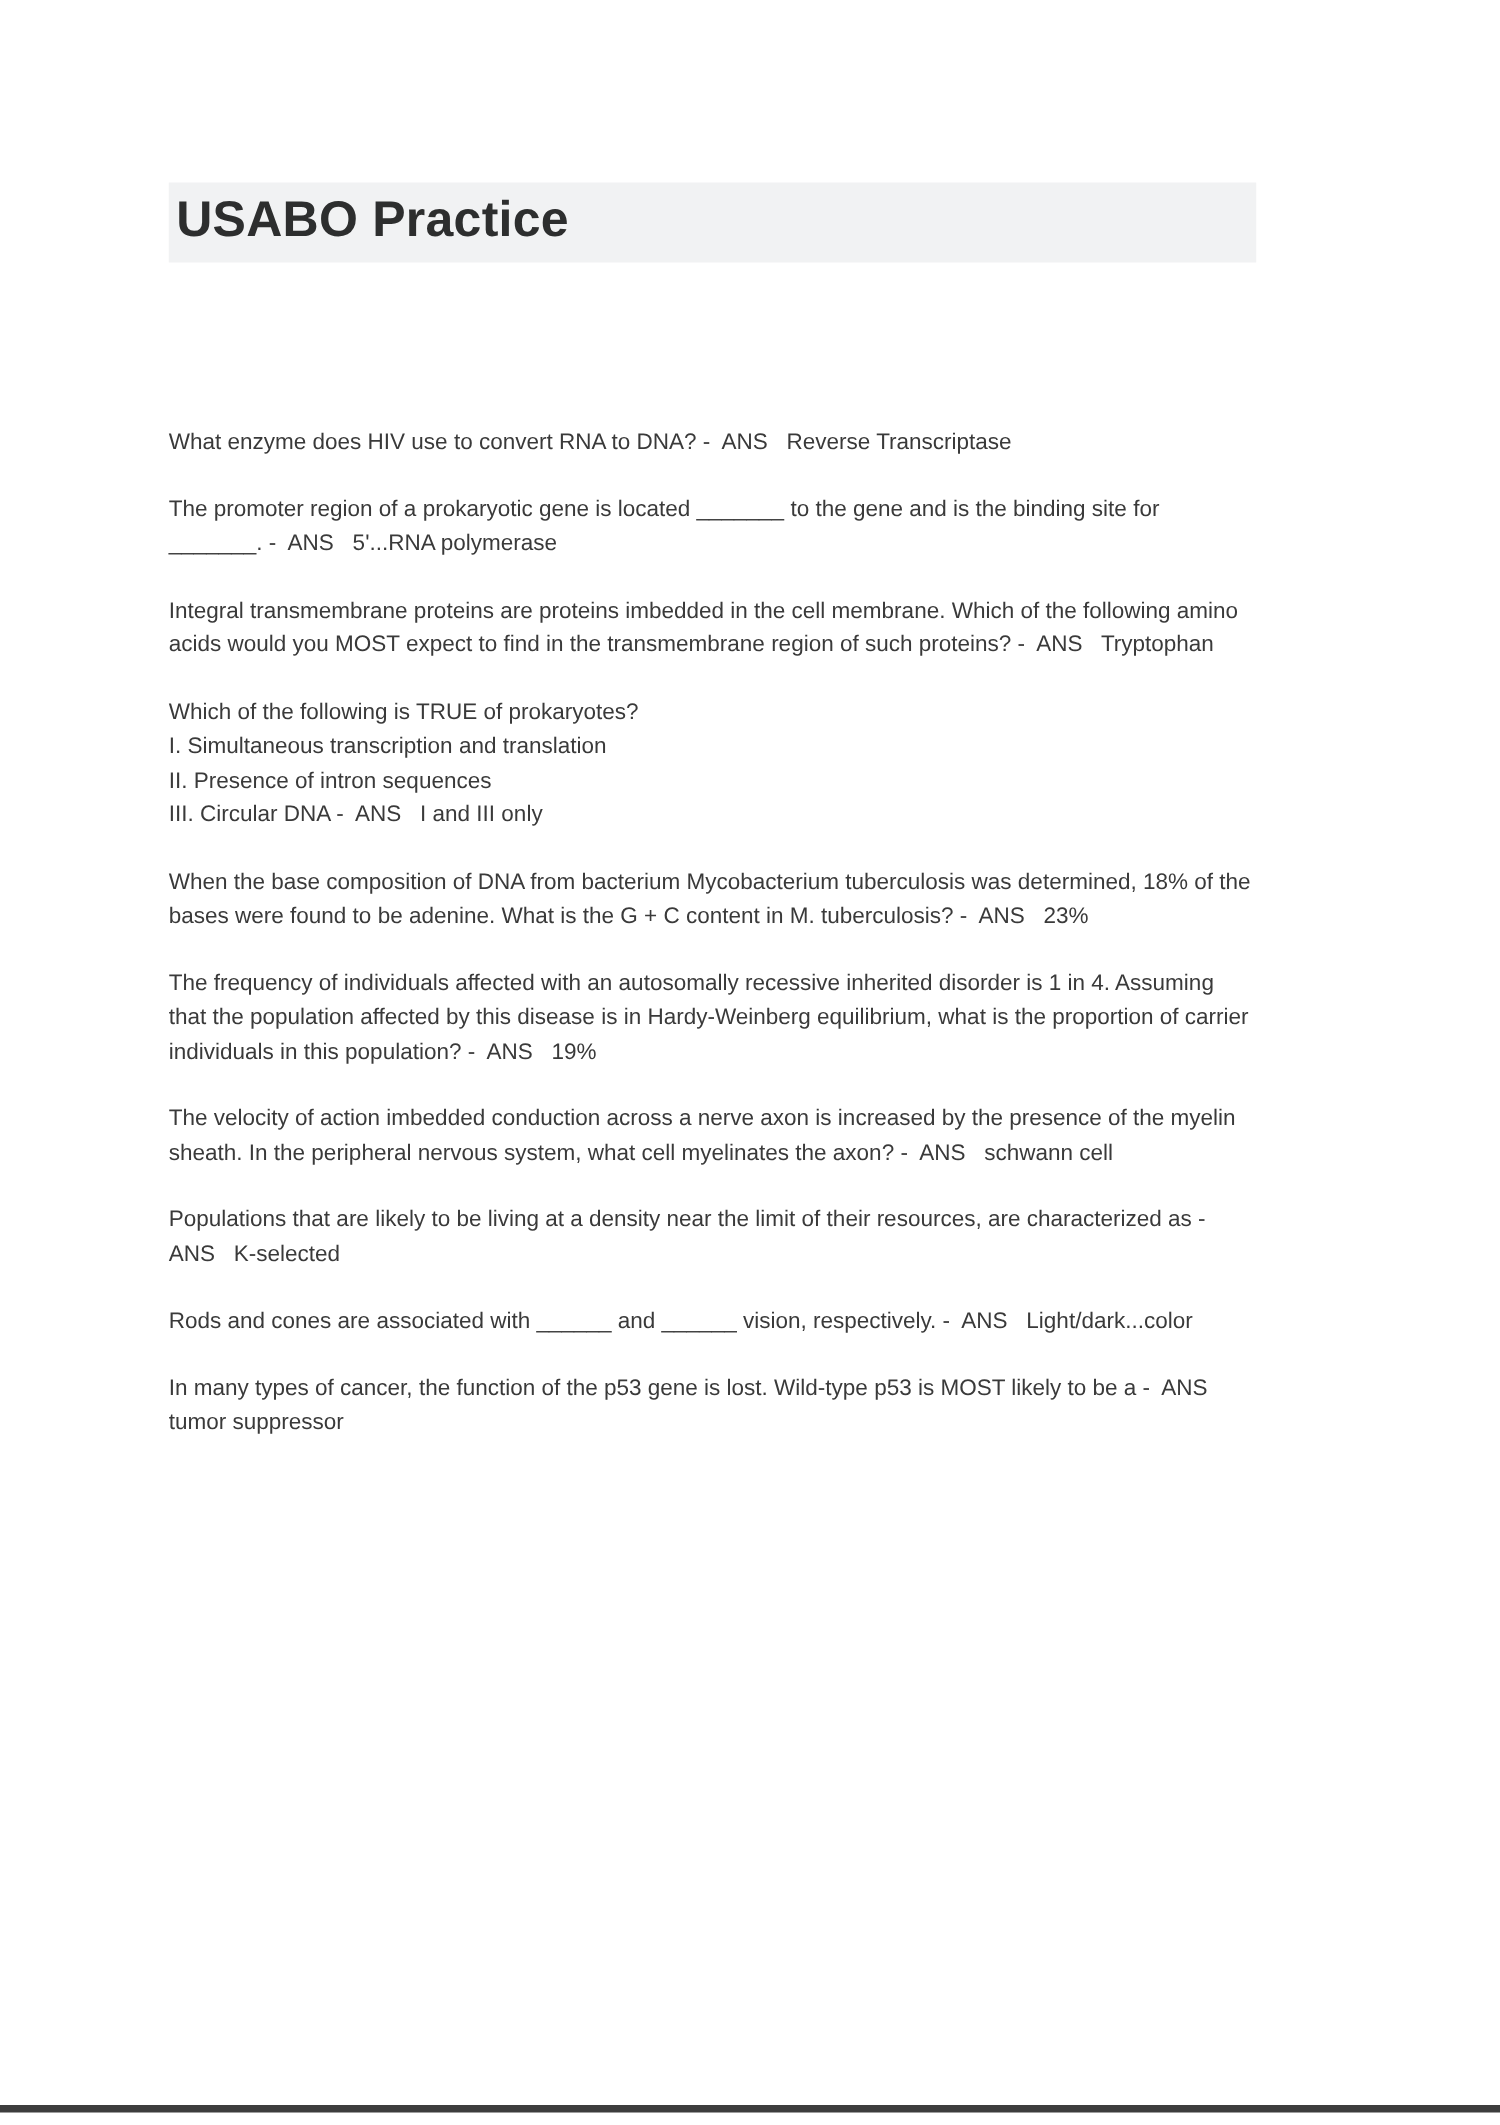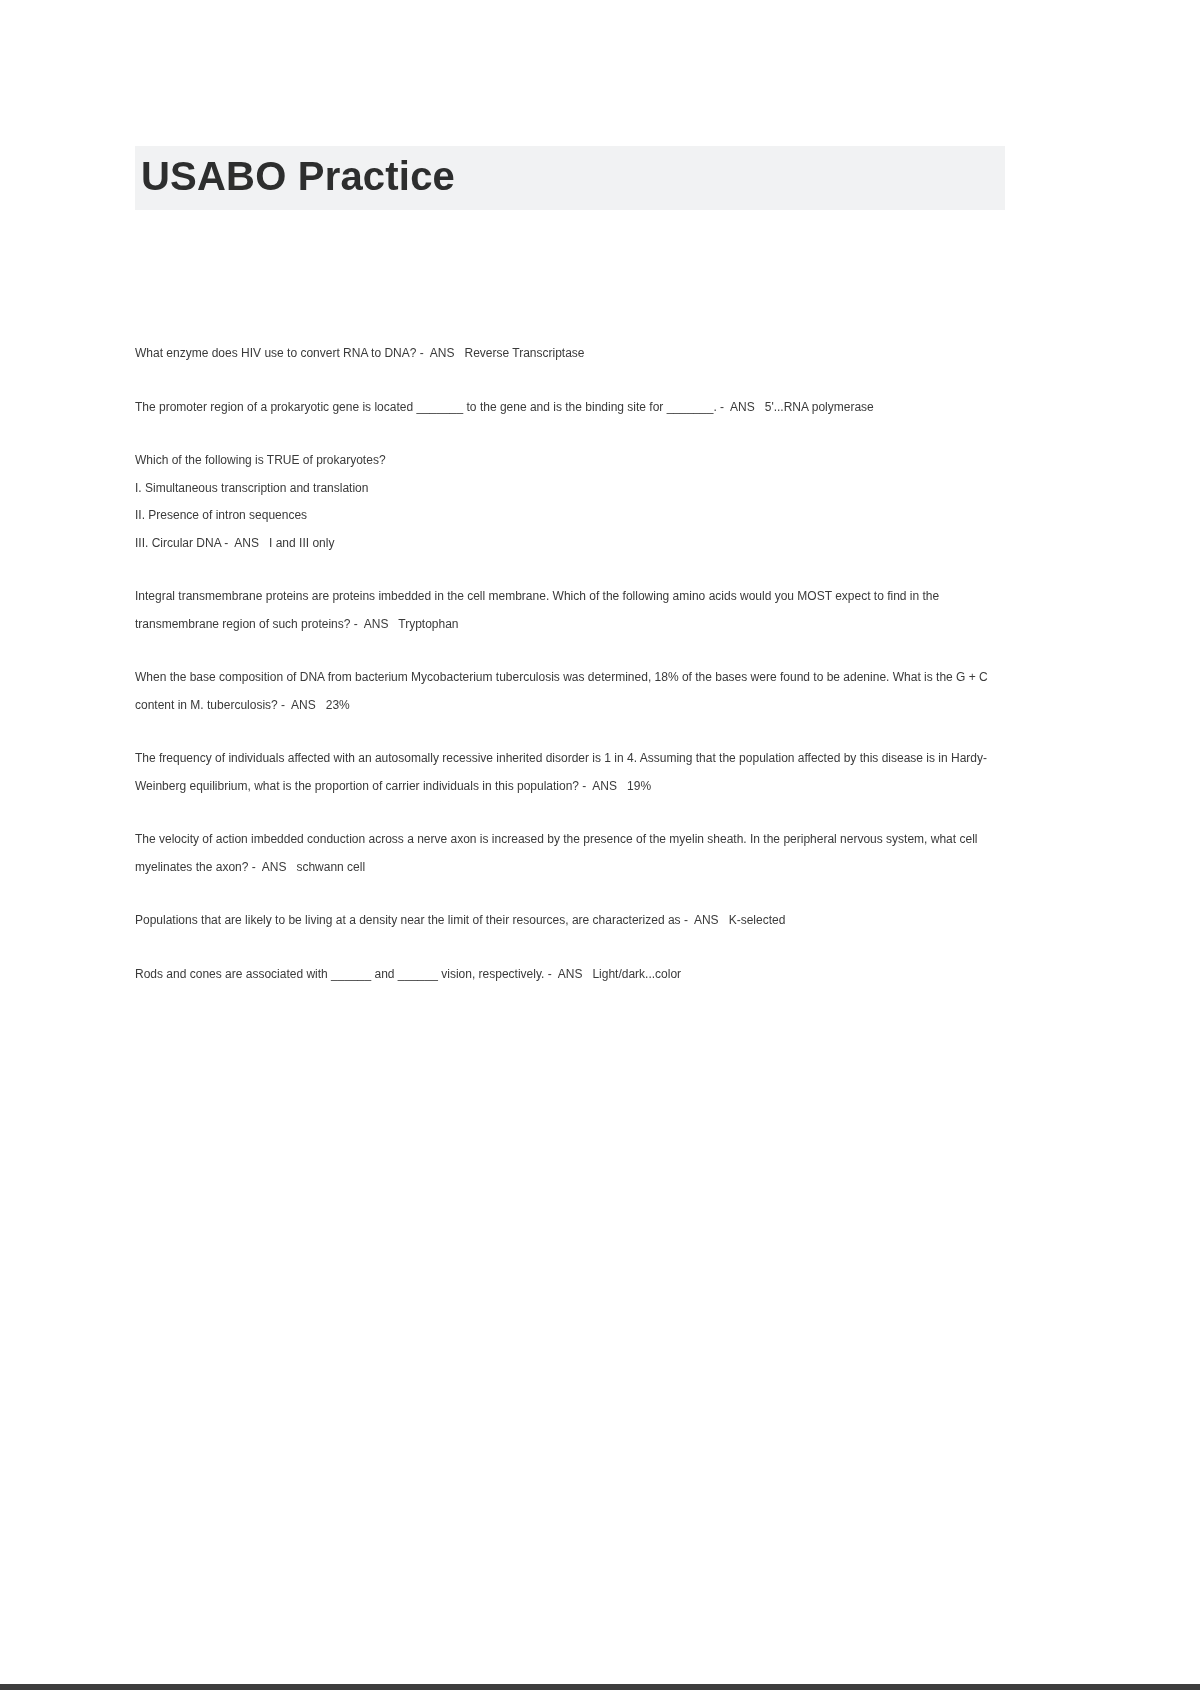--- a/index.html
+++ b/index.html
@@ -37,21 +37,21 @@
     letter-spacing: 0.2px;
   }
   .qa-list {
     margin-top: 130px;
     display: flex;
     flex-direction: column;
     gap: 26px;
   }
   .qa-item {
     margin: 0;
-    font-size: 12px;
+    font-size: 18px;
     line-height: 27.5px;
     color: #3a3a3a;
     white-space: pre-wrap;
   }
   .page-bottom-edge {
     position: absolute;
     left: 0;
     top: 1684px;
     width: 1200px;
     height: 6px;
@@ -62,26 +62,27 @@
 <body>
 
 <div class="page">
   <div class="content">
     <div class="title-banner">
       <h1 class="page-title">USABO Practice</h1>
     </div>
     <div class="qa-list">
       <p class="qa-item">What enzyme does HIV use to convert RNA to DNA? -  ANS   Reverse Transcriptase</p>
       <p class="qa-item">The promoter region of a prokaryotic gene is located _______ to the gene and is the binding site for _______. -  ANS   5'...RNA polymerase</p>
+      <p class="qa-item">Integral transmembrane proteins are proteins imbedded in the cell membrane. Which of the following amino acids would you MOST expect to find in the transmembrane region of such proteins? -  ANS   Tryptophan</p>
       <p class="qa-item">Which of the following is TRUE of prokaryotes?
 I. Simultaneous transcription and translation
 II. Presence of intron sequences
 III. Circular DNA -  ANS   I and III only</p>
-      <p class="qa-item">Integral transmembrane proteins are proteins imbedded in the cell membrane. Which of the following amino acids would you MOST expect to find in the transmembrane region of such proteins? -  ANS   Tryptophan</p>
       <p class="qa-item">When the base composition of DNA from bacterium Mycobacterium tuberculosis was determined, 18% of the bases were found to be adenine. What is the G + C content in M. tuberculosis? -  ANS   23%</p>
       <p class="qa-item">The frequency of individuals affected with an autosomally recessive inherited disorder is 1 in 4. Assuming that the population affected by this disease is in Hardy-Weinberg equilibrium, what is the proportion of carrier individuals in this population? -  ANS   19%</p>
       <p class="qa-item">The velocity of action imbedded conduction across a nerve axon is increased by the presence of the myelin sheath. In the peripheral nervous system, what cell myelinates the axon? -  ANS   schwann cell</p>
       <p class="qa-item">Populations that are likely to be living at a density near the limit of their resources, are characterized as -  ANS   K-selected</p>
       <p class="qa-item">Rods and cones are associated with ______ and ______ vision, respectively. -  ANS   Light/dark...color</p>
+      <p class="qa-item">In many types of cancer, the function of the p53 gene is lost. Wild-type p53 is MOST likely to be a -  ANS   tumor suppressor</p>
     </div>
   </div>
   <div class="page-bottom-edge"></div>
 </div>
 
 </body></html>

